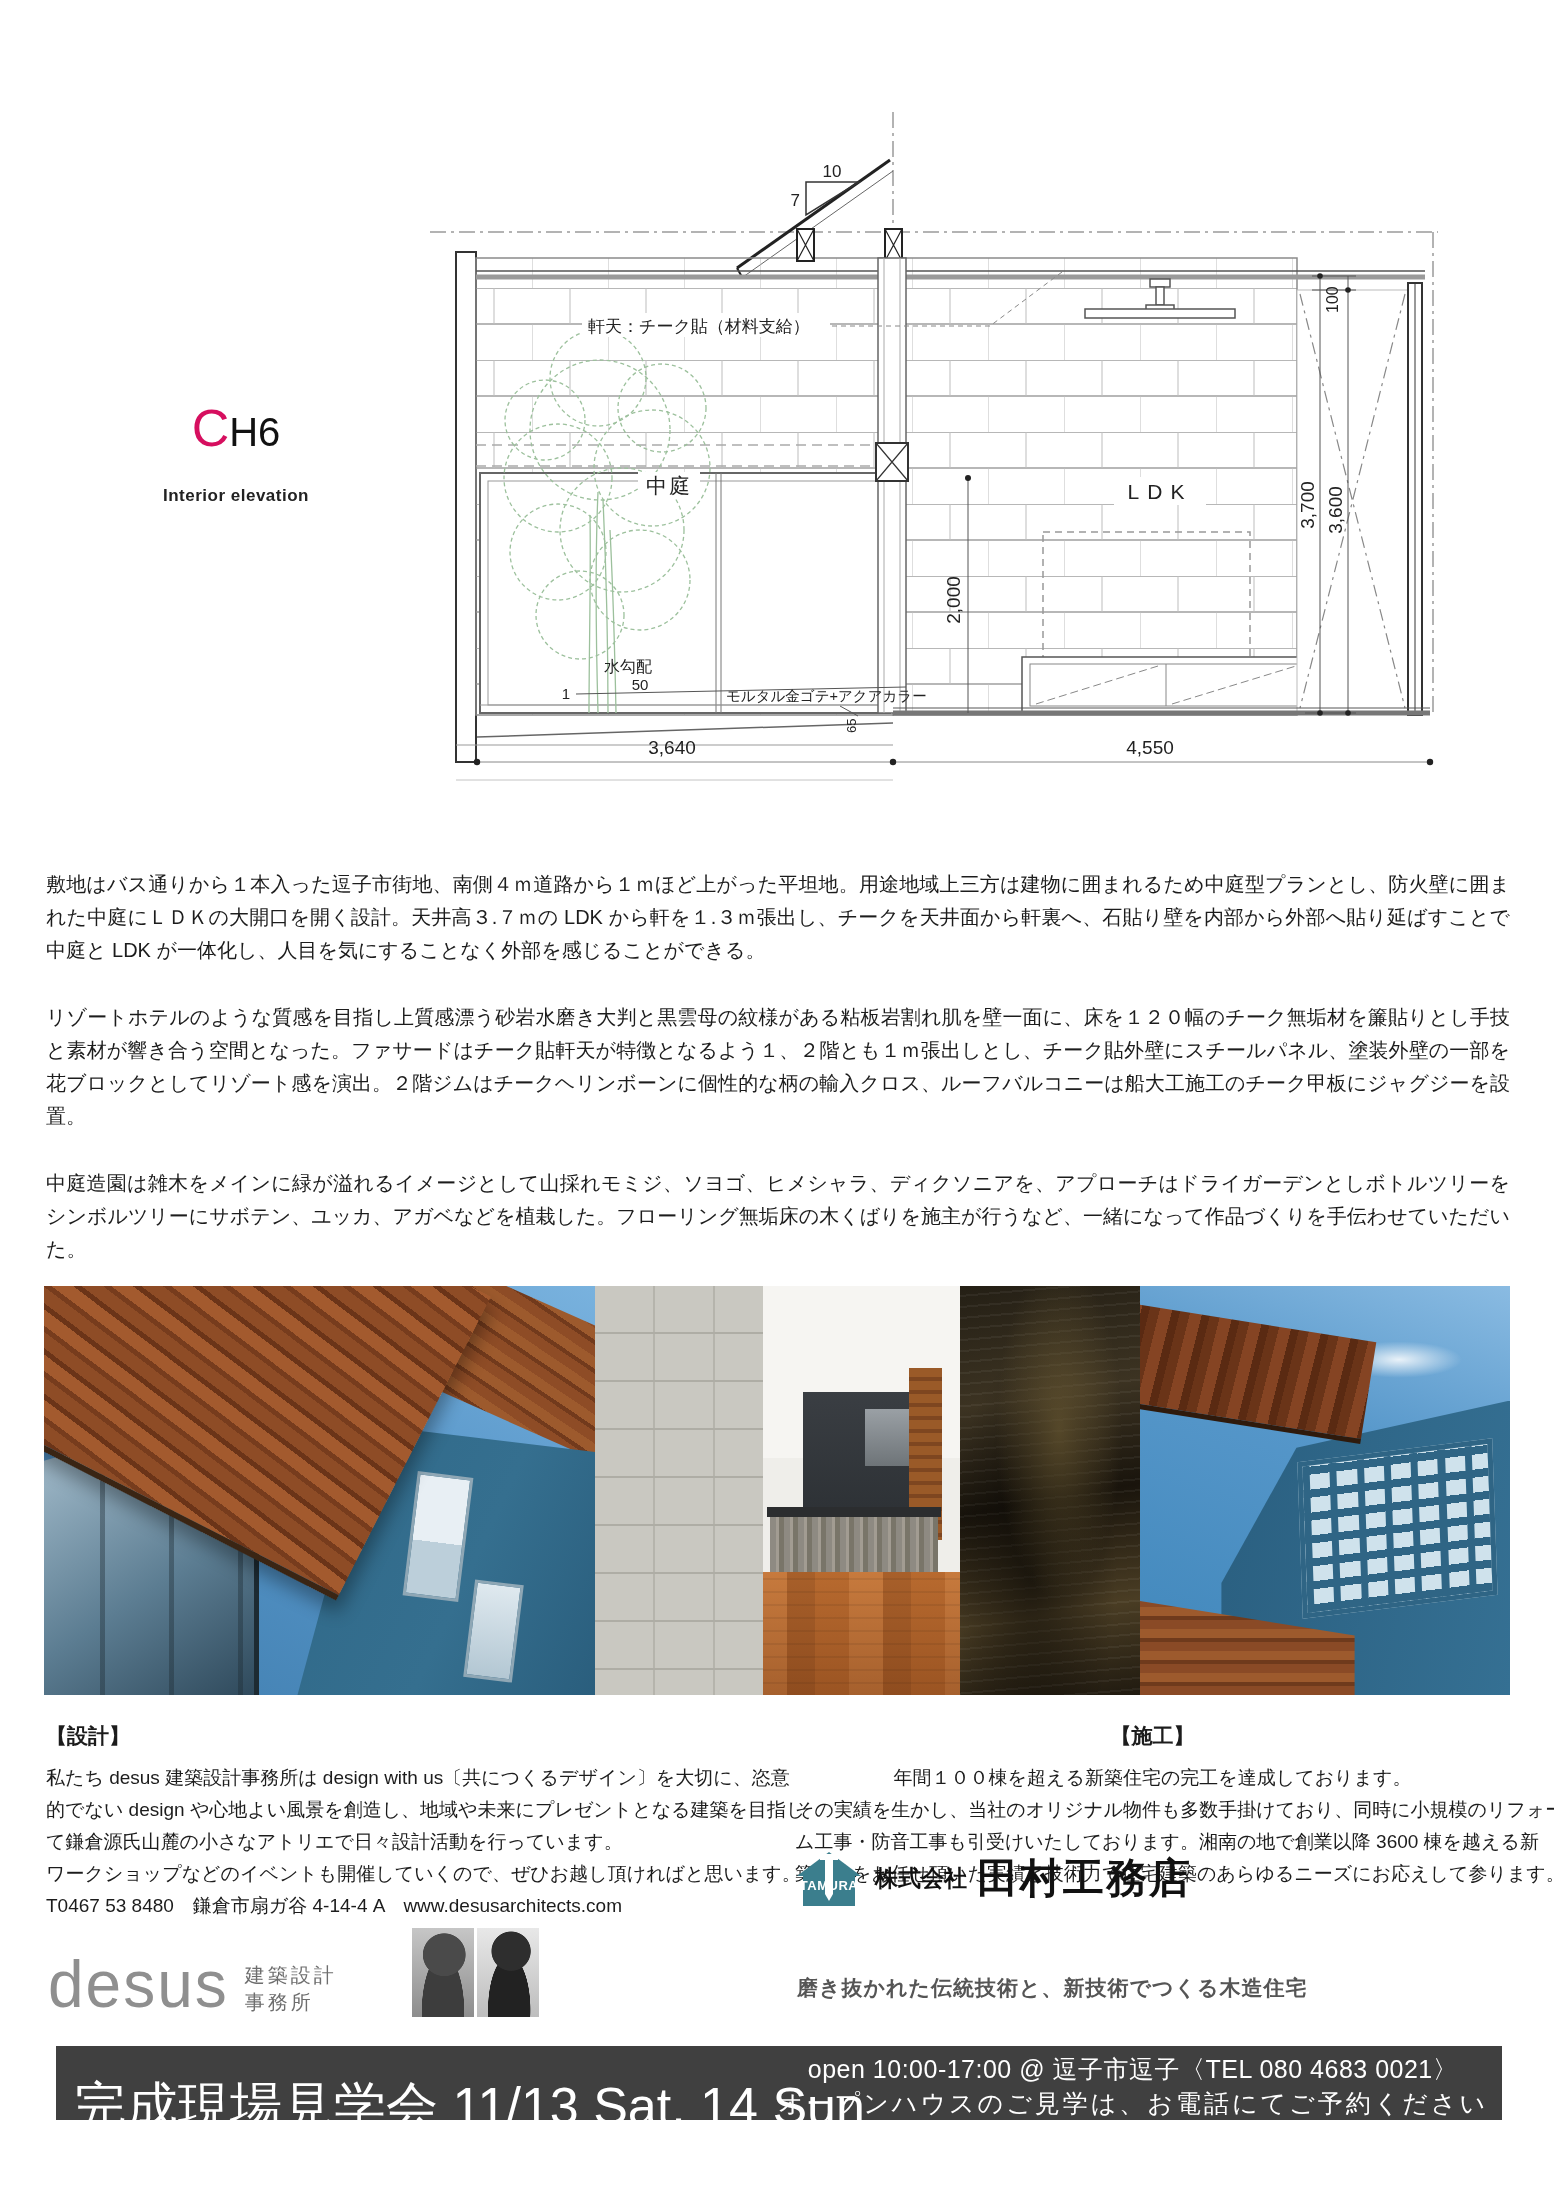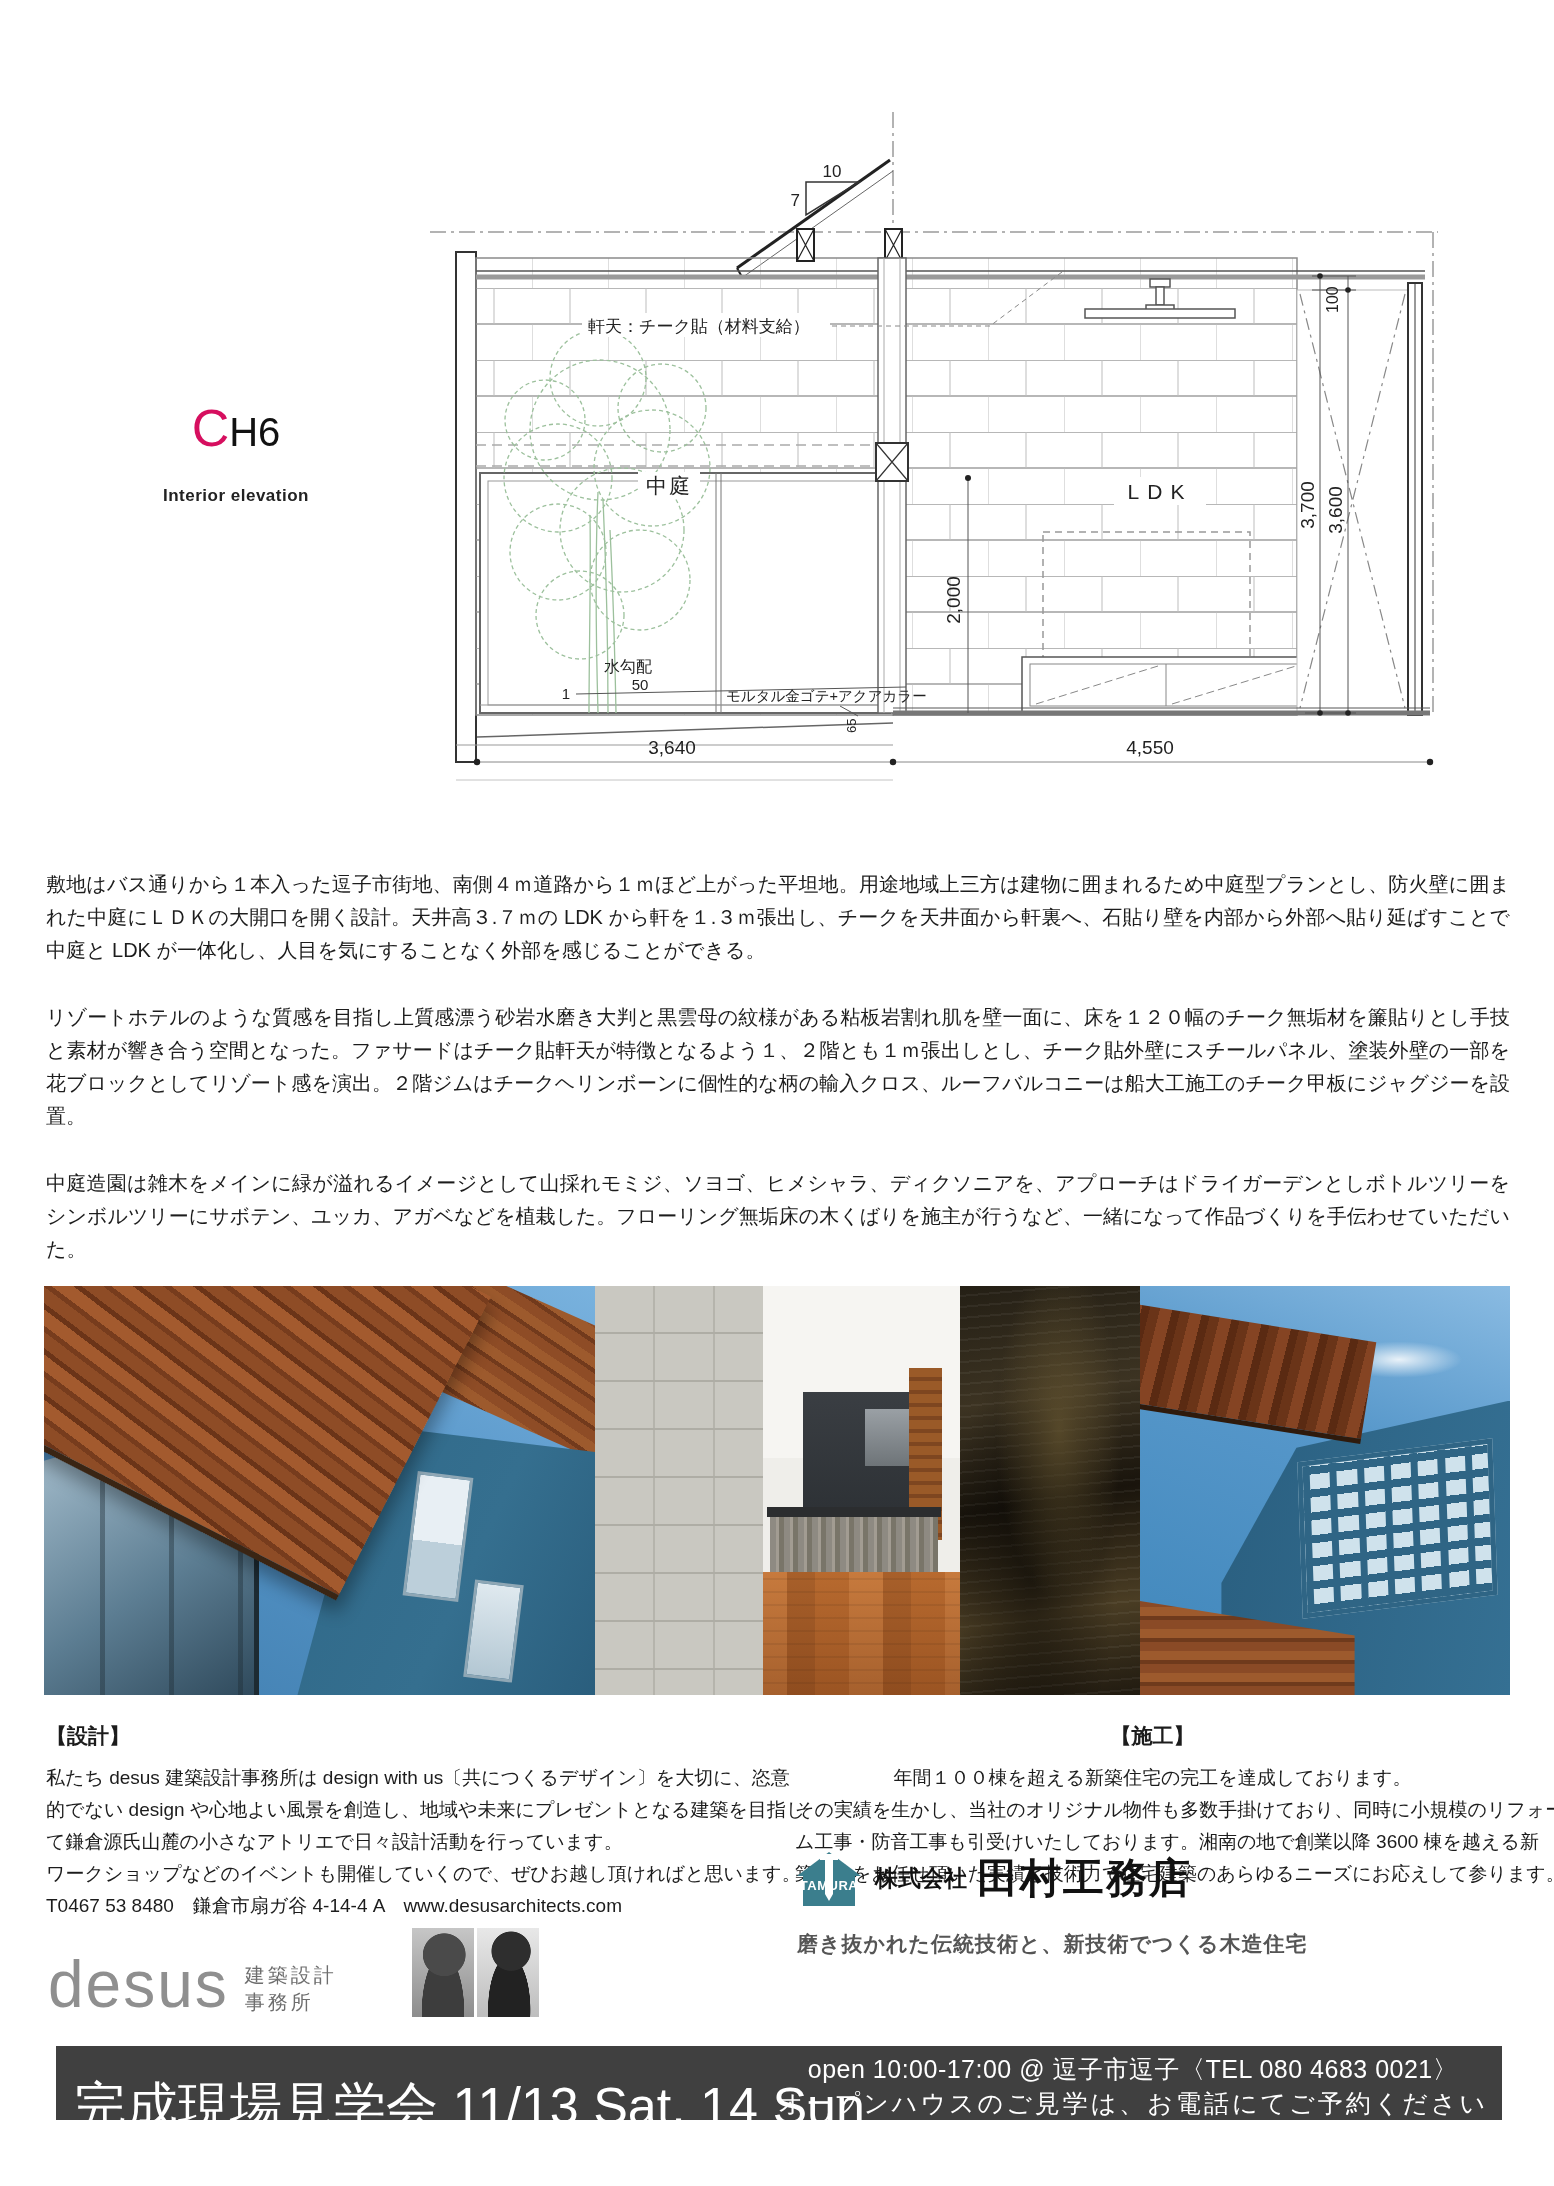--- a/index.html
+++ b/index.html
@@ -88,21 +88,21 @@
      clip-path:polygon(0 18%,100% 48%,100% 100%,0 100%);}
 
   
   .col{position:absolute;top:1722px;}
   .col-design{left:46px;width:740px;}
   .col-build{left:795px;width:715px;text-align:center;}
   .col h3{margin:0 0 12px 0;font-size:21px;font-family:Liberation Mono, monospace;}
   .col .line{font-size:19px;line-height:32px;white-space:nowrap;}
   .col .contact{font-size:19px;line-height:32px;white-space:nowrap;}
 
-  .tagline{position:absolute;left:797px;top:1930px;font-size:21px;font-weight:bold;
+  .tagline{position:absolute;left:797px;top:1974px;font-size:21px;font-weight:bold;
      color:#555;letter-spacing:1px;font-family:"Liberation Serif",serif;}
 
   .tamura-row{position:absolute;left:797px;top:1851px;display:flex;align-items:center;}
   .tamura-logo{position:relative;width:64px;height:54px;}
   .tamura-roof{position:absolute;left:0;top:0;width:0;height:0;
      border-left:32px solid transparent;border-right:32px solid transparent;
      border-bottom:24px solid #3b7e8d;}
   .tamura-body{position:absolute;left:6px;top:22px;width:52px;height:32px;background:#3b7e8d;}
   .tamura-nail{position:absolute;left:28px;top:8px;width:8px;height:34px;background:#fff;z-index:2;}
   .tamura-nail:before{content:"";position:absolute;left:-5px;top:-6px;width:18px;height:6px;background:#fff;}

